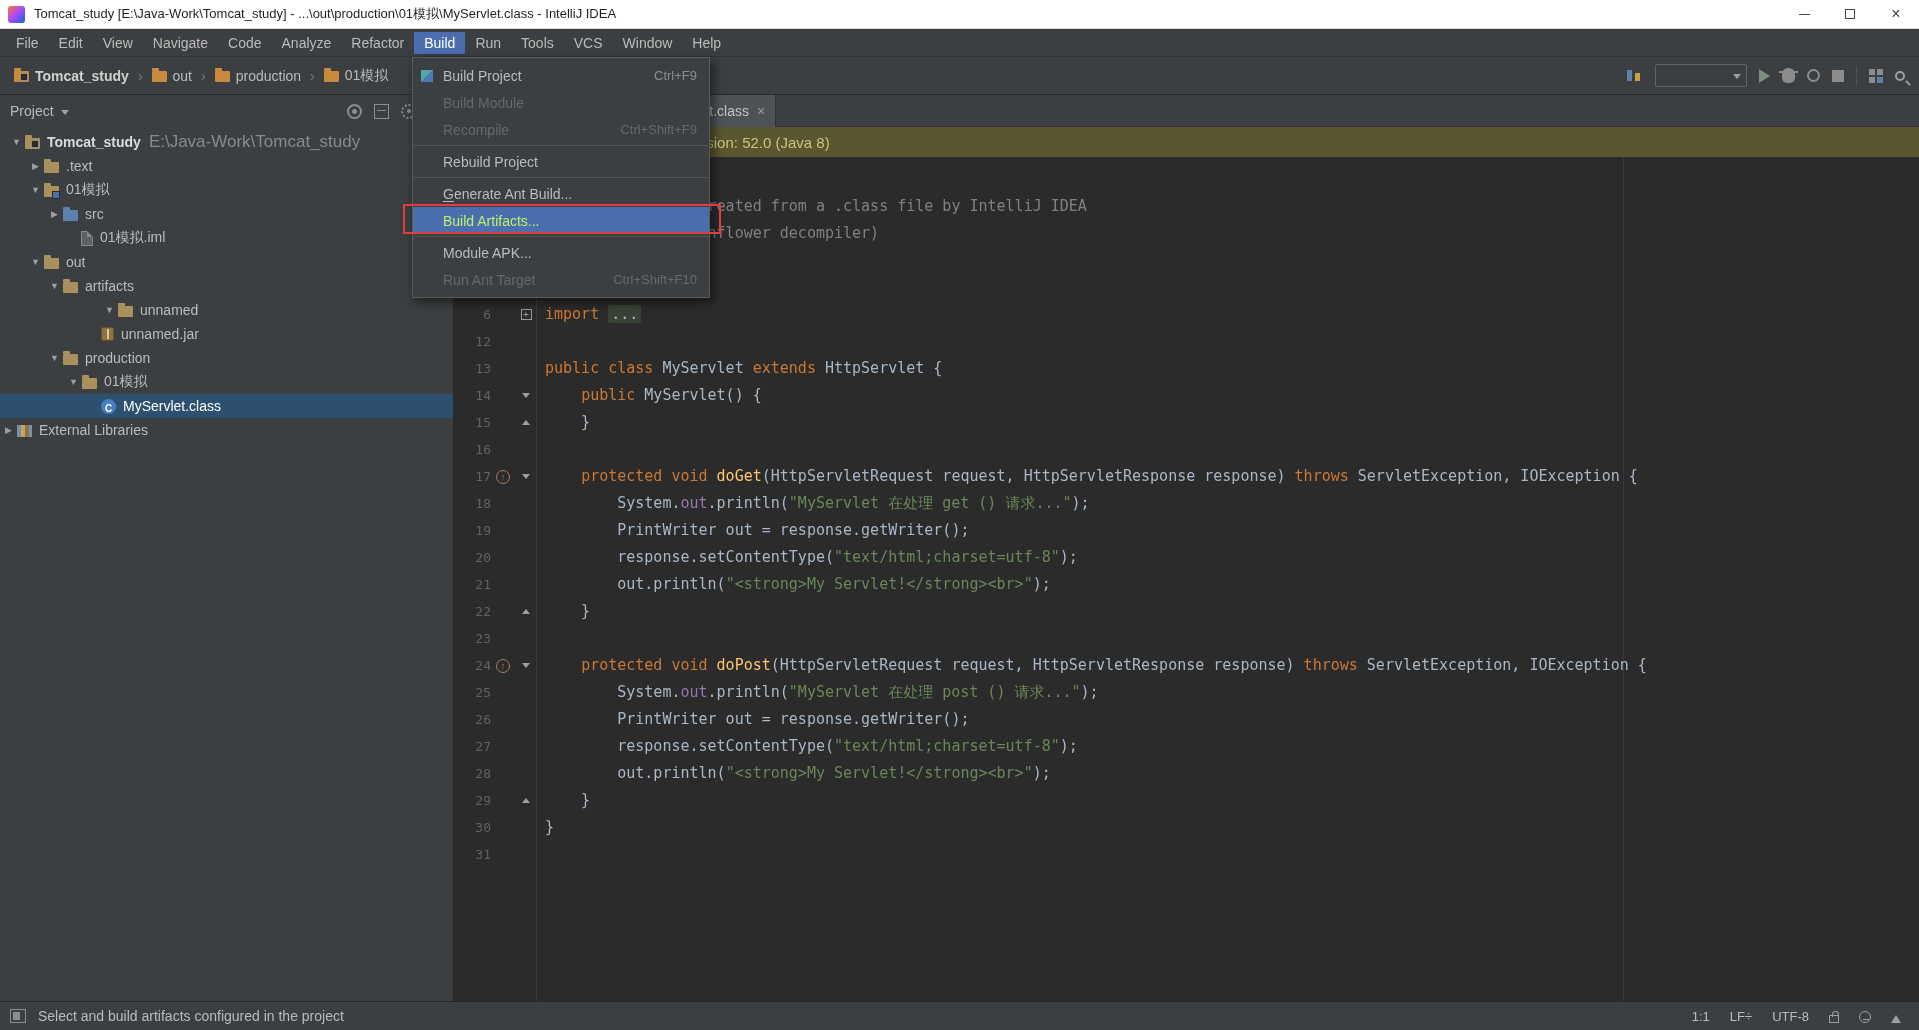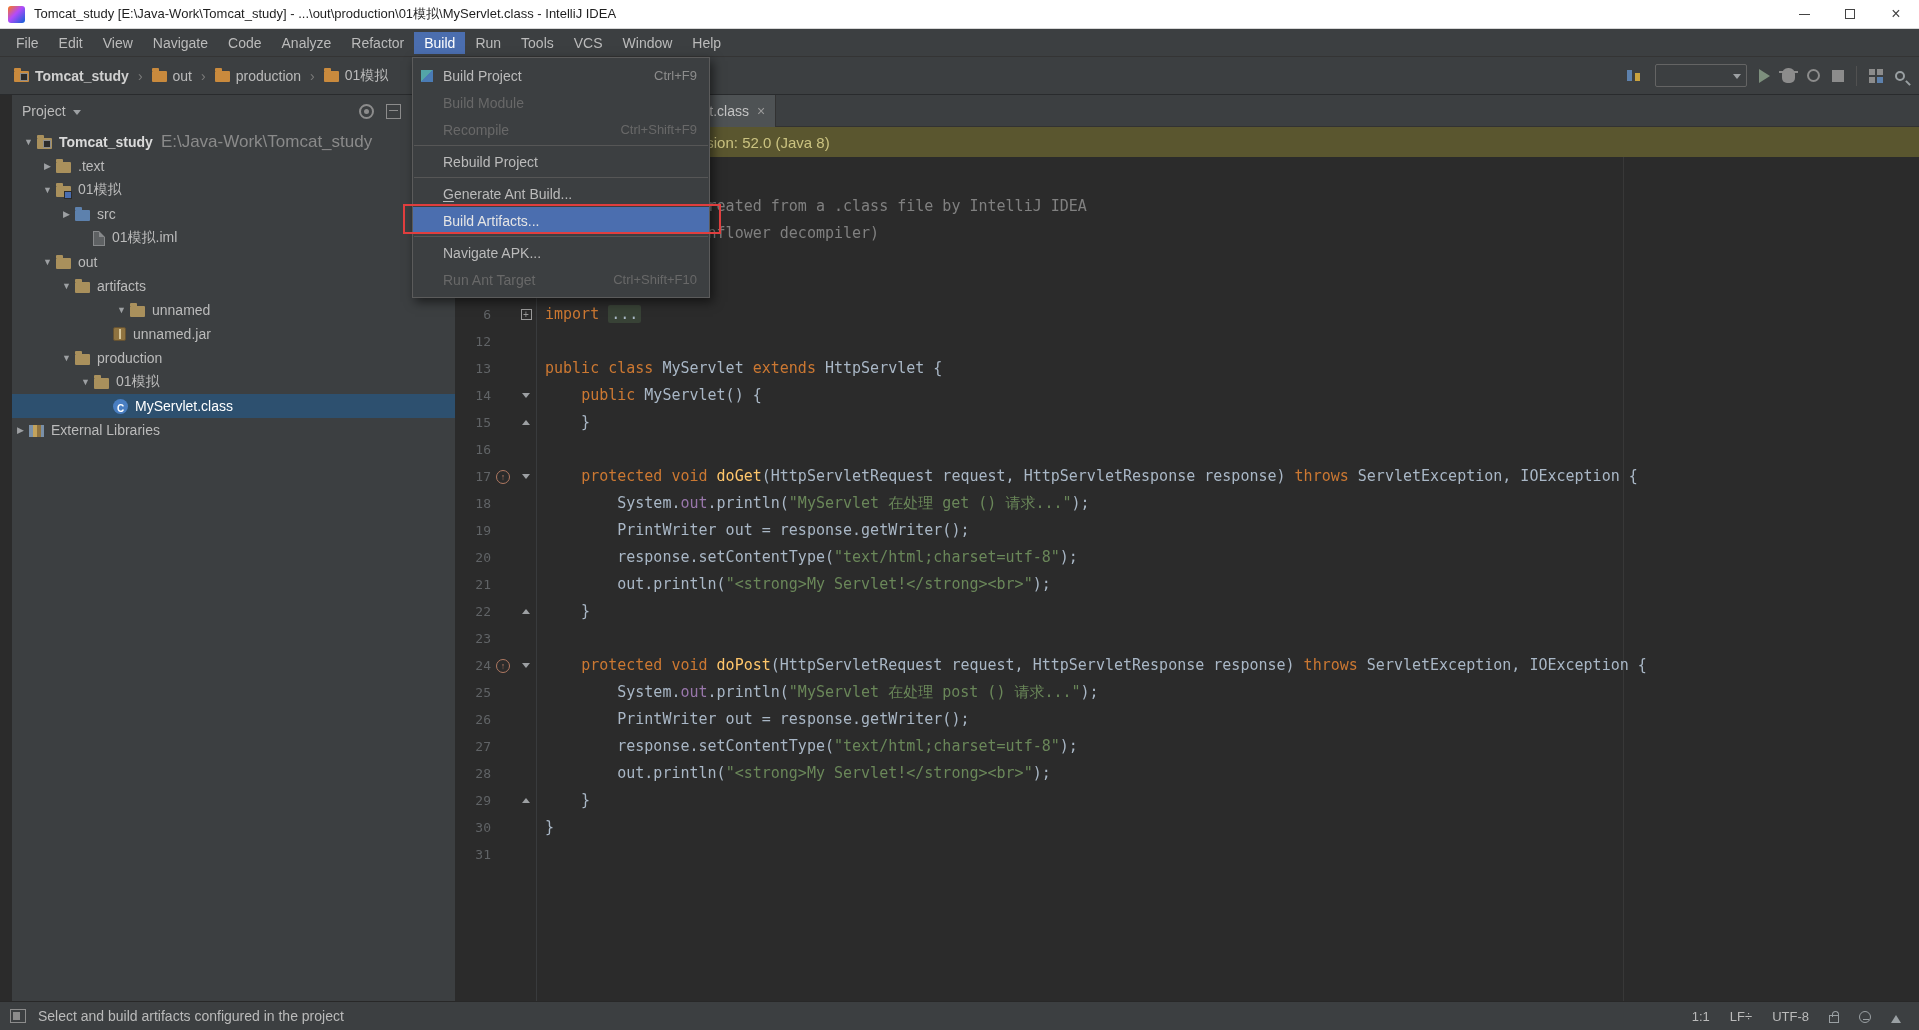--- a/index.html
+++ b/index.html
@@ -51,21 +51,21 @@
   .ic-grid { width:14px; height:14px;
              background:linear-gradient(#8c8c8c,#8c8c8c) 0 0/6px 6px no-repeat,
                         linear-gradient(#8c8c8c,#8c8c8c) 8px 0/6px 6px no-repeat,
                         linear-gradient(#8c8c8c,#8c8c8c) 0 8px/6px 6px no-repeat,
                         linear-gradient(#5d81ad,#5d81ad) 8px 8px/6px 6px no-repeat; }
   .ic-search { width:10px; height:10px; border:2px solid #9aa0a3; border-radius:50%; position:relative; }
   .ic-search::after { content:''; position:absolute; left:8px; top:9px; width:6px; height:2px;
                       background:#9aa0a3; transform:rotate(45deg); }
 
   
-  #project-panel { position:absolute; left:12px; top:95px; width:454px; height:906px; background:#3c3f41;
+  #project-panel { position:absolute; left:0; top:95px; width:454px; height:906px; background:#3c3f41;
                    border-right:1px solid #282828; overflow:hidden; }
   #panel-header { height:32px; display:flex; align-items:center; padding:0 10px; color:#bbbbbb; font-size:14px; }
   #panel-header .ph-caret { width:0; height:0; border:4px solid transparent; border-top:5px solid #9da0a3;
                             margin:6px 0 0 7px; }
   .ph-icons { margin-left:auto; display:flex; align-items:center; gap:12px; }
   .ph-ic { width:15px; height:15px; position:relative; }
   .ic-locate { border:2px solid #8c8c8c; border-radius:50%; }
   .ic-locate::after { content:''; position:absolute; left:3px; top:3px; width:5px; height:5px;
                       border-radius:50%; background:#8c8c8c; }
   .ic-collapse { border:1px solid #8c8c8c; }
@@ -143,21 +143,21 @@
 
   
   #build-menu { position:absolute; left:412px; top:57px; width:298px; background:#3c3f41;
                 border:1px solid #5b5b5b; box-shadow:3px 4px 10px rgba(0,0,0,.55); z-index:50; padding:4px 0; }
   .menu-row { height:27px; display:flex; align-items:center; padding:0 12px 0 8px; font-size:14px; color:#bbbbbb; }
   .menu-row .mi-icon { width:22px; flex:none; display:flex; align-items:center; }
   .mi-ic-build { width:12px; height:12px; background:linear-gradient(135deg,#53a5a8 50%,#4a7bb5 50%); }
   .menu-row .mi-label u { text-underline-offset:2px; }
   .menu-row .mi-shortcut { margin-left:auto; color:#8c8c8c; font-size:13px; }
   .menu-row.disabled, .menu-row.disabled .mi-shortcut { color:#686868; }
-  .menu-row.highlight { background:#4b6eaf; color:#e5e5e5; }
+  .menu-row.highlight { background:#4b6eaf; color:#bef264; }
   .menu-sep { height:1px; background:#565656; margin:2px 1px; }
   #annotation-box { position:absolute; left:403px; top:204px; width:318px; height:30px;
                     border:2px solid #e03e3e; z-index:60; pointer-events:none; }
 
   
   #statusbar { position:absolute; left:0; top:1001px; width:100%; height:29px; background:#3c3f41;
                border-top:1px solid #282828; display:flex; align-items:center; font-size:13px; color:#bbbbbb; }
   #tw-switcher { width:16px; height:14px; border:1px solid #8c8c8c; margin-left:10px; position:relative; }
   #tw-switcher::after { content:''; position:absolute; left:2px; top:2px; width:7px; height:8px; background:#8c8c8c; }
   #status-message { margin-left:12px; font-size:14px; }
@@ -545,21 +545,21 @@
         <span class="mi-icon"></span>
         <span class="mi-label"><u>G</u>enerate Ant Build...</span>
       </div>
       <div class="menu-row highlight">
         <span class="mi-icon"></span>
         <span class="mi-label">Build Artifacts...</span>
       </div>
       <div class="menu-sep"></div>
       <div class="menu-row">
         <span class="mi-icon"></span>
-        <span class="mi-label">Navigate APK...</span>
+        <span class="mi-label">Module APK...</span>
       </div>
       <div class="menu-row disabled">
         <span class="mi-icon"></span>
         <span class="mi-label">Run Ant Target</span>
         <span class="mi-shortcut">Ctrl+Shift+F10</span>
       </div>
     </div>
   <div id="annotation-box"></div>
 
   <div id="statusbar">

